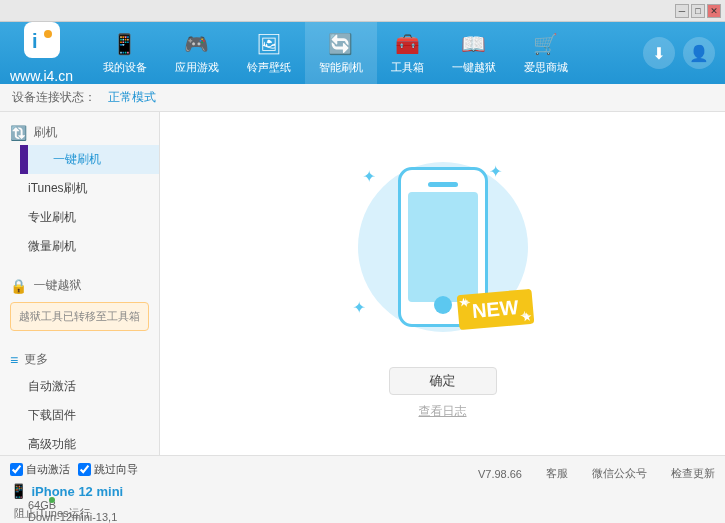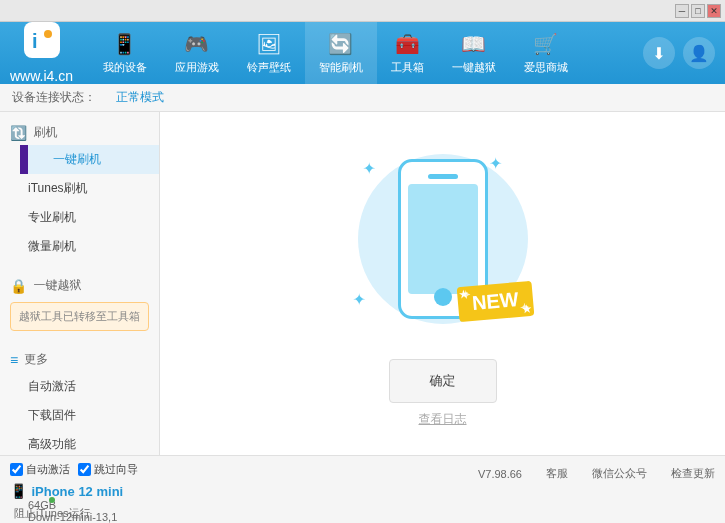--- a/index.html
+++ b/index.html
@@ -134,21 +134,21 @@
     .status-bar {
       height: 28px;
       background: #f5f5f5;
       border-bottom: 1px solid #e0e0e0;
       display: flex;
       align-items: center;
       padding: 0 12px;
       font-size: 12px;
       color: #666;
     }
-    .status-label { color: #666; margin-right: 20px; }
+    .status-label { color: #666; margin-right: 12px; }
     .status-value { color: #2295d4; font-weight: normal; }
 
     
     .main-content {
       display: flex;
       flex: 1;
       overflow: hidden;
     }
 
     
@@ -317,21 +317,21 @@
     .success-message {
       font-size: 18px;
       color: #333;
       margin-bottom: 20px;
       font-weight: normal;
     }
     .confirm-btn {
       background: #f5f5f5;
       border: 1px solid #ddd;
       border-radius: 4px;
-      padding: 12px 40px;
+      padding: 4px 40px;
       font-size: 13px;
       color: #444;
       cursor: pointer;
       margin-bottom: 8px;
     }
     .log-link {
       color: #aaa;
       font-size: 12px;
       cursor: pointer;
       text-decoration: underline;

